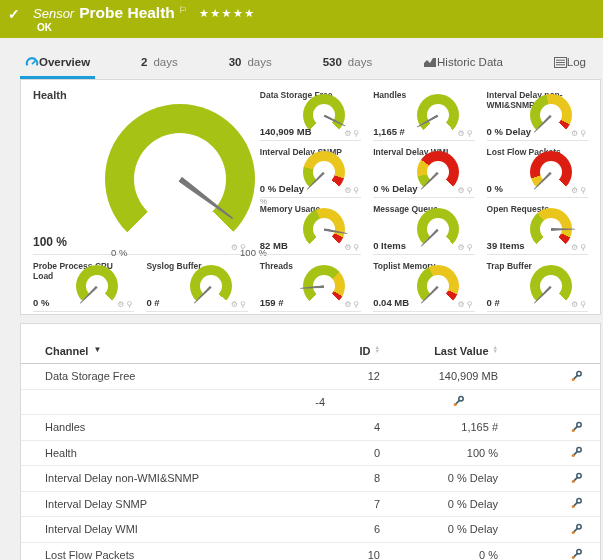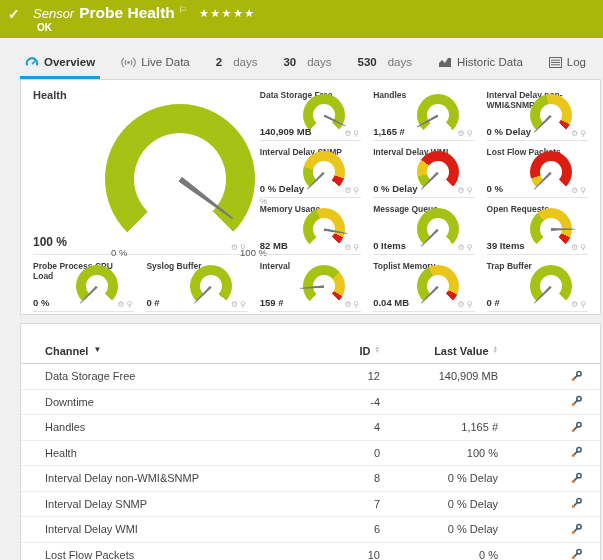--- a/index.html
+++ b/index.html
@@ -12,21 +12,21 @@
   .hdr .titleline { position:absolute; left:33px; top:4px; display:flex; align-items:baseline; }
   .hdr .sensor-type { font-style:italic; font-size:13px; }
   .hdr .sensor-title { font-weight:bold; font-size:15.5px; margin-left:5px; }
   .hdr .flag { font-size:9px; margin-left:4px; position:relative; top:-5px; }
   .hdr .stars { font-size:11px; margin-left:12px; letter-spacing:1.5px; position:relative; top:-1px; }
   .hdr .status { position:absolute; left:37px; top:22px; font-size:10px; font-weight:bold; }
 
   
   .tabs { display:flex; align-items:flex-end; margin:9px 8px 0 20px; height:32px;
           justify-content:space-between; padding-right:4px; }
-  .tab { display:flex; align-items:center; gap:5px; font-size:11.5px; color:#555;
+  .tab { display:flex; align-items:center; font-size:11.5px; color:#555;
          padding:0 5px 11px 5px; position:relative; cursor:pointer; white-space:nowrap; }
   .tab.active { color:#333; font-weight:bold; }
   .tab.active::after { content:""; position:absolute; left:0; right:0; bottom:0;
          height:3px; background:#1b9dd9; }
   .tab .num { font-weight:bold; color:#333; }
   .tab .unit { color:#777; margin-left:6px; }
   .tab svg { display:block; }
 
   
   .panel { background:#fff; border:1px solid #d9d9d9; margin:0 2px 0 20px; }
@@ -88,28 +88,20 @@
 
 <div class="tabs">
   <div class="tab active">
     <svg width="14" height="13" viewBox="0 0 16 15">
       <path d="M2.5 12 A6 6 0 1 1 13.5 12" stroke="#1b9dd9" stroke-width="2.4" fill="none"></path>
       <line x1="8" y1="10.5" x2="12" y2="6.5" stroke="#1b9dd9" stroke-width="1.8"></line>
     </svg>
     <span>Overview</span>
   </div>
   <div class="tab">
-    <svg width="15" height="11" viewBox="0 0 16 12">
-      <circle cx="8" cy="6" r="1.4" fill="#777"></circle>
-      <path d="M5.4 3.4 A3.6 3.6 0 0 0 5.4 8.6 M10.6 3.4 A3.6 3.6 0 0 1 10.6 8.6" stroke="#777" stroke-width="1.1" fill="none"></path>
-      <path d="M3 1 A6.5 6.5 0 0 0 3 11 M13 1 A6.5 6.5 0 0 1 13 11" stroke="#777" stroke-width="1.1" fill="none"></path>
-    </svg>
-    <span>Live Data</span>
-  </div>
-  <div class="tab">
     <span class="num">2</span>
     <span class="unit">days</span>
   </div>
   <div class="tab">
     <span class="num">30</span>
     <span class="unit">days</span>
   </div>
   <div class="tab">
     <span class="num">530</span>
     <span class="unit">days</span>
@@ -287,21 +279,21 @@
           <div class="needle" style="transform: rotate(135deg);"></div>
       </div>
       <div class="tile-value">0 #</div>
       <div class="tile-icons">
           <span>⚙</span>
           <span>⚲</span>
         </div>
     </div>
 
     <div class="tile">
-      <div class="tile-label">Interval</div>
+      <div class="tile-label">Threads</div>
       <div class="gauge small" style="background: conic-gradient(from 225deg, rgb(166, 194, 20) 0deg, rgb(166, 194, 20) 183.6deg, rgb(234, 197, 28) 183.6deg, rgb(234, 197, 28) 253.8deg, rgb(220, 29, 18) 253.8deg, rgb(220, 29, 18) 270deg, rgba(0, 0, 0, 0) 270deg, rgba(0, 0, 0, 0) 360deg);">
         <div class="hole"></div>
           <div class="needle" style="transform: rotate(175.5deg);"></div>
       </div>
       <div class="tile-value">159 #</div>
       <div class="tile-icons">
           <span>⚙</span>
           <span>⚲</span>
         </div>
     </div>
@@ -364,21 +356,20 @@
     <div class="td-val">140,909 MB</div>
     <div class="td-act">
         <svg width="13" height="13" viewBox="0 0 13 13">
           <circle cx="9" cy="3.8" r="2.2" fill="none" stroke="#3f5b6d" stroke-width="1.5"></circle>
           <line x1="3.4" y1="9.4" x2="7.4" y2="5.4" stroke="#3f5b6d" stroke-width="1.7"></line>
           <circle cx="3.2" cy="9.6" r="1.5" fill="#e8842c"></circle>
         </svg>
       </div>
   </div>
   <div class="trow">
-    <div class="td-ch">Downtime</div>
     <div class="td-id">-4</div>
     <div class="td-val"></div>
     <div class="td-act">
         <svg width="13" height="13" viewBox="0 0 13 13">
           <circle cx="9" cy="3.8" r="2.2" fill="none" stroke="#3f5b6d" stroke-width="1.5"></circle>
           <line x1="3.4" y1="9.4" x2="7.4" y2="5.4" stroke="#3f5b6d" stroke-width="1.7"></line>
           <circle cx="3.2" cy="9.6" r="1.5" fill="#e8842c"></circle>
         </svg>
       </div>
   </div>

